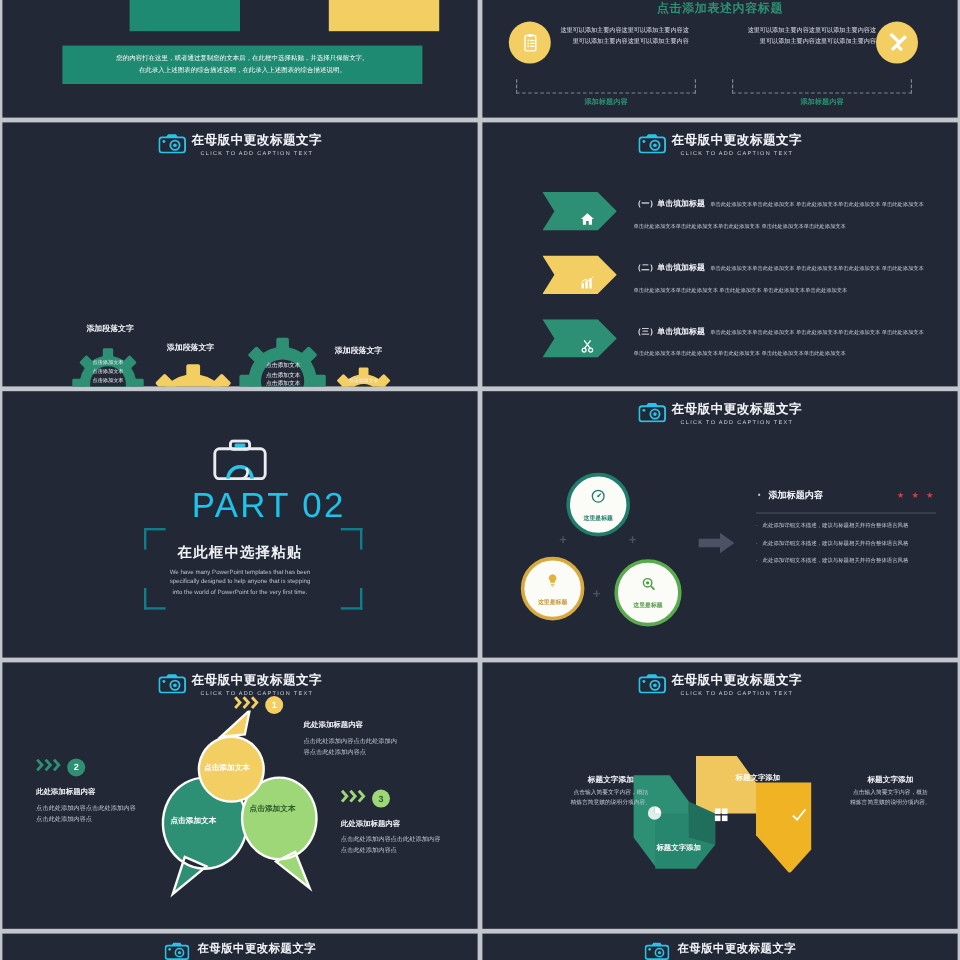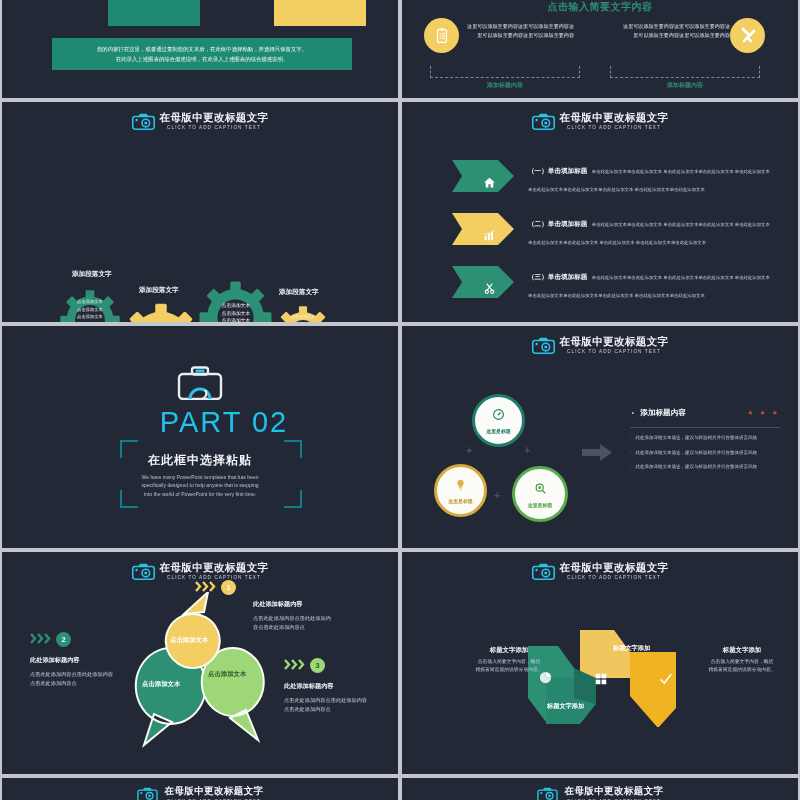--- a/index.html
+++ b/index.html
@@ -11,21 +11,21 @@
   }
   .sheet { width: 800px; height: 800px; position: relative; background: #c3c6cd; }
 
   .slide {
     position: absolute;
     background: #232836;
     overflow: hidden;
   }
   
   .shead { position:absolute; left:0; right:0; top:9px; display:flex; justify-content:center; align-items:flex-start; }
-  .shead .camwrap { display:flex; align-items:center; gap:5px; }
+  .shead .camwrap { display:flex; gap:5px; }
   .cam { width:23px; height:17px; flex:none; }
   .htexts { display:flex; flex-direction:column; align-items:center; }
   .htitle { color:#f2f4f7; font-size:10.5px; font-weight:bold; letter-spacing:.4px; line-height:12px; }
   .hsub { color:#cdd2dc; font-size:4.6px; letter-spacing:1.1px; line-height:7px; margin-top:1px; }
 
   
   #s1 { left:2px; top:-72px; width:396px; height:170px; }
   .s1box { position:absolute; width:92px; color:#ffffff; font-size:5.6px; line-height:9.2px; text-align:center; padding:6px 5px; }
   .s1teal { background:#1f8a72; left:106px; top:4px; height:94px; }
   .s1yell { background:#f3ce63; color:#ffffff; left:272px; top:4px; height:94px; }
@@ -130,21 +130,21 @@
   <div class="slide" id="s1">
     <div class="s1box s1teal">或者通过复制您的文本后，在此框中选择粘贴，并选择只保留文字。</div>
     <div class="s1box s1yell">或者通过复制您的文本后，在此框中选择粘贴，并选择只保留文字。</div>
     <div class="s1bar">
       <div>您的内容打在这里，或者通过复制您的文本后，在此框中选择粘贴，并选择只保留文字。</div>
       <div>在此录入上述图表的综合描述说明，在此录入上述图表的综合描述说明。</div>
     </div>
   </div>
 
   <div class="slide" id="s2">
-    <div class="s2title">点击输入简要文字内容</div>
+    <div class="s2title">点击添加表述内容标题</div>
 
     <div class="s2col left">
       <div class="s2circ">
         <svg width="18" height="18" viewBox="0 0 24 24">
             <rect x="6" y="3.5" width="12" height="17" rx="1.6" fill="none" stroke="#fff" stroke-width="1.6"></rect>
             <rect x="9.5" y="1.8" width="5" height="3" rx="1" fill="#fff"></rect>
             <circle cx="9.6" cy="9" r="1" fill="#fff"></circle>
             <rect x="11.6" y="8.3" width="5" height="1.4" fill="#fff"></rect>
             <circle cx="9.6" cy="12.2" r="1" fill="#fff"></circle>
             <rect x="11.6" y="11.5" width="5" height="1.4" fill="#fff"></rect>

